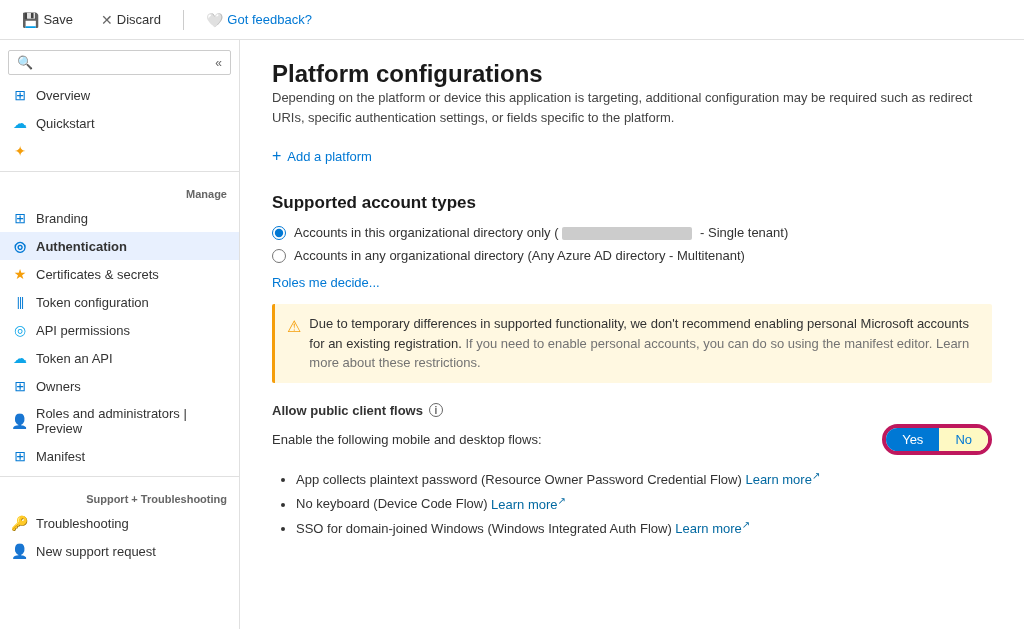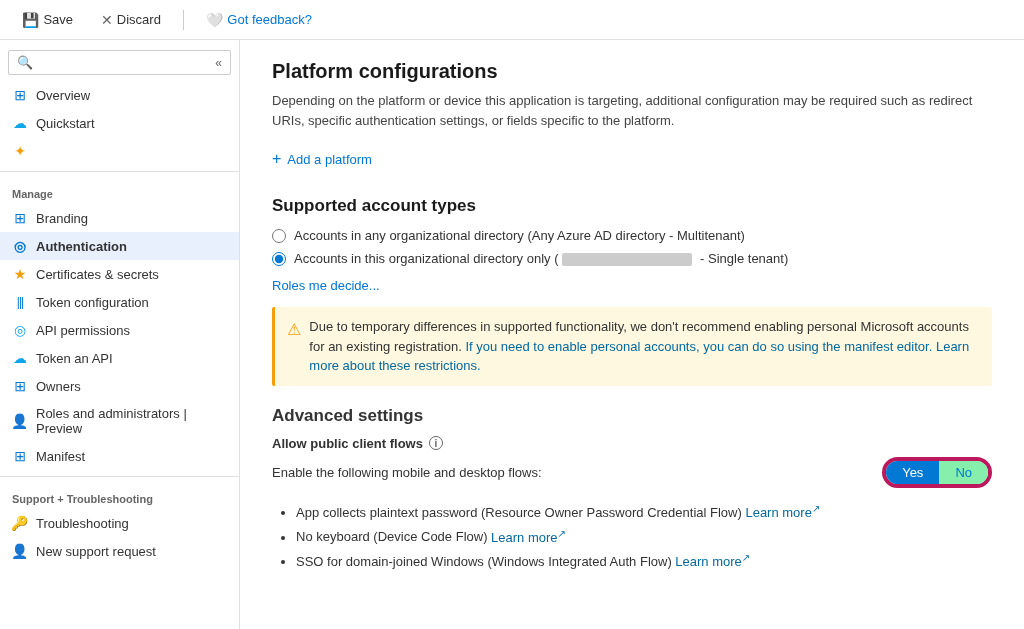--- a/index.html
+++ b/index.html
@@ -66,35 +66,35 @@
     }
     .sidebar-nav-item.active { background: #e8f0fe; font-weight: 600; }
     .sidebar-nav-item .nav-icon { width: 16px; height: 16px; display: flex; align-items: center; justify-content: center; font-size: 14px; }
 
     .sidebar-section-label {
       font-size: 11px;
       font-weight: 600;
       color: #666;
       padding: 10px 12px 4px 12px;
       text-transform: none;
+      text-align: right;
     }
     .sidebar-divider { border-top: 1px solid #e0e0e0; margin: 6px 0; }
 
     
     .content {
       flex: 1;
       overflow-y: auto;
       padding: 20px 32px;
     }
 
     .page-title {
-      font-size: 20px;
+      font-size: 24px;
       font-weight: 600;
       color: #1a1a1a;
-      margin-bottom: 8px;
     }
     .page-desc {
       font-size: 13px;
       color: #444;
       line-height: 1.5;
       max-width: 720px;
       margin-bottom: 16px;
     }
     .add-platform-btn {
       display: inline-flex;
@@ -153,21 +153,21 @@
       border-left: 3px solid #f59e0b;
       padding: 10px 12px;
       border-radius: 2px;
       font-size: 13px;
       line-height: 1.5;
       color: #333;
       max-width: 720px;
       margin-bottom: 20px;
     }
     .warning-icon { font-size: 16px; color: #f59e0b; margin-top: 1px; flex-shrink: 0; }
-    .warning-link { color: #0369a1; cursor: pointer; }
+    .warning-link { color: #737373; cursor: pointer; }
 
     .advanced-title {
       font-size: 17px;
       font-weight: 600;
       margin-bottom: 10px;
     }
     .allow-title {
       font-size: 13px;
       font-weight: 700;
       display: flex;
@@ -199,21 +199,21 @@
       display: flex;
       border: 4px solid #be185d;
       border-radius: 20px;
       overflow: hidden;
     }
     .toggle-btn {
       padding: 4px 16px;
       font-size: 13px;
       cursor: pointer;
       border: none;
-      background: #86efac;
+      background: #fef9c3;
       color: #0078d4;
     }
     .toggle-btn.active {
       background: #0078d4;
       color: #fff;
     }
 
     .bullet-list {
       list-style: disc;
       padding-left: 24px;
@@ -342,45 +342,44 @@
     <button class="add-platform-btn">
       <span class="plus-icon">+</span>
       <span>Add a platform</span>
     </button>
 
     <div class="section-title">Supported account types</div>
 
 
     <div class="radio-group">
       <div class="radio-item">
+        <input type="radio" name="account-type" id="single" checked="" style="">
+        <label for="single">
+          Accounts in this organizational directory only (<span class="blurred-text">&nbsp;</span> - Single tenant)
+        </label>
+      </div>
+      <div class="radio-item">
         <input type="radio" name="account-type" id="multi" style="">
         <label for="multi">
           Accounts in any organizational directory (Any Azure AD directory - Multitenant)
-        </label>
-      </div>
-      <div class="radio-item">
-        <input type="radio" name="account-type" id="single" checked="" style="">
-        <label for="single">
-          Accounts in this organizational directory only (<span class="blurred-text">&nbsp;</span> - Single tenant)
         </label>
       </div>
     </div>
 
     <a class="help-link">Roles me decide...</a>
 
     <div class="warning-box">
       <span class="warning-icon">⚠</span>
       <span>
         Due to temporary differences in supported functionality, we don't recommend enabling personal Microsoft accounts for an existing registration.
         <span class="warning-link"> If you need to enable personal accounts, you can do so using the manifest editor.</span>
         <span class="warning-link"> Learn more about these restrictions.</span>
       </span>
     </div>
 
-    <div class="advanced-title">Advanced settings</div>
 
     <div class="allow-title">
       <span>Allow public client flows</span>
       <span class="info-icon">i</span>
     </div>
 
     <div class="flows-row">
       <span class="flows-label">Enable the following mobile and desktop flows:</span>
       <div class="toggle-group">
         <button class="toggle-btn active">Yes</button>

